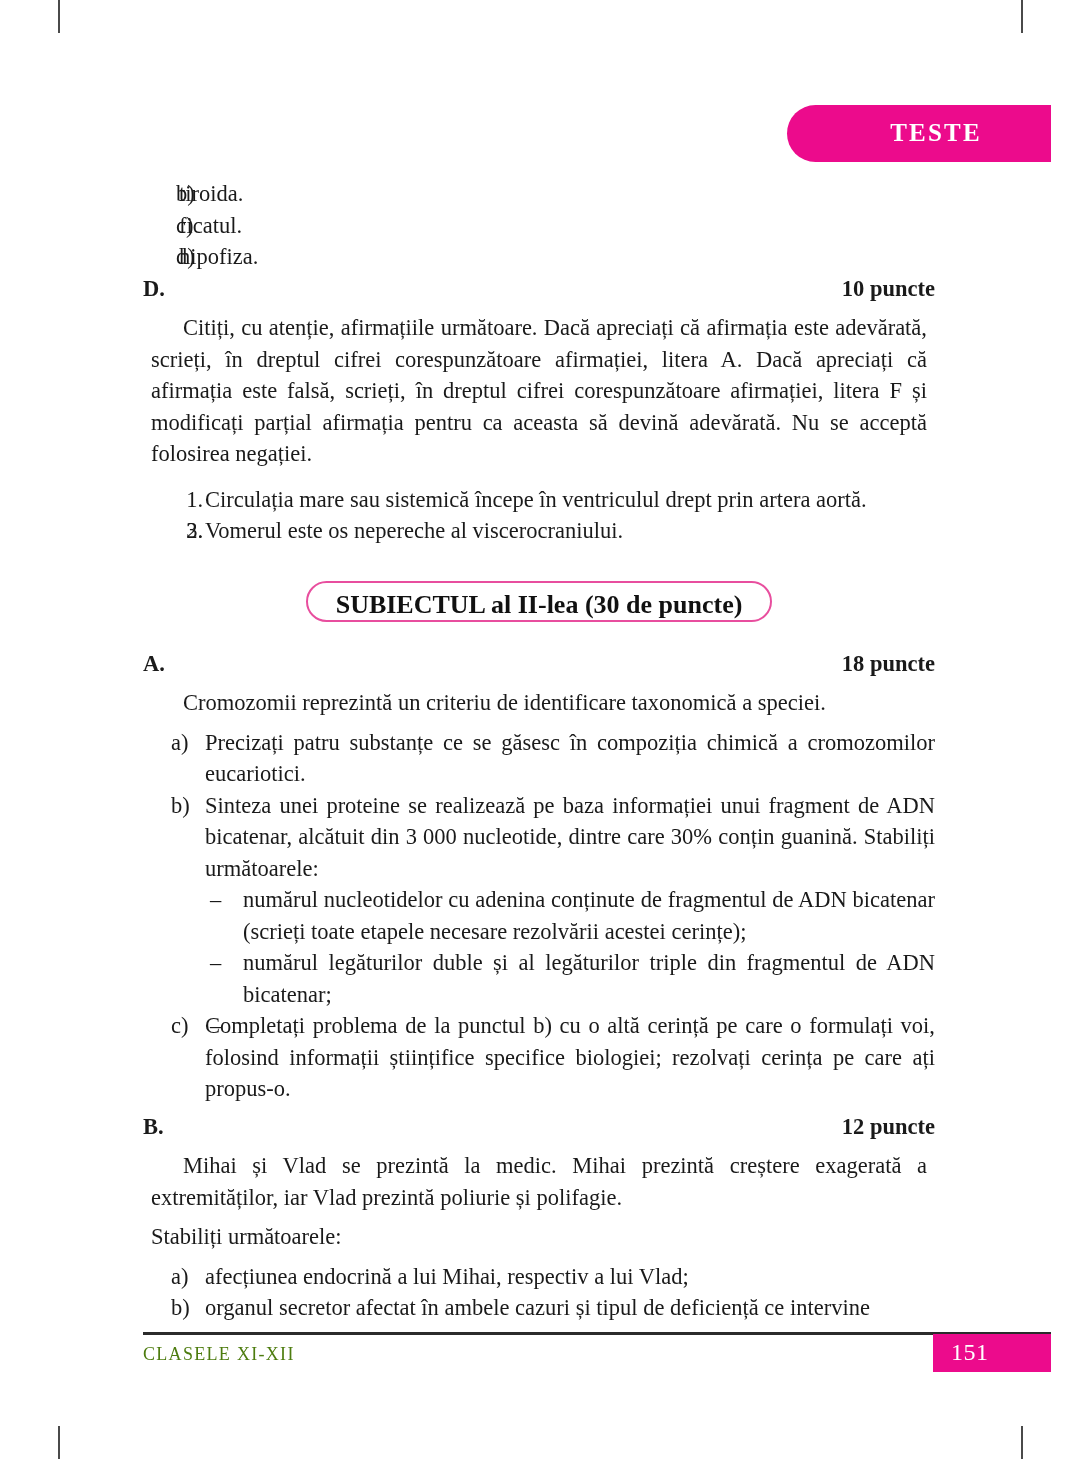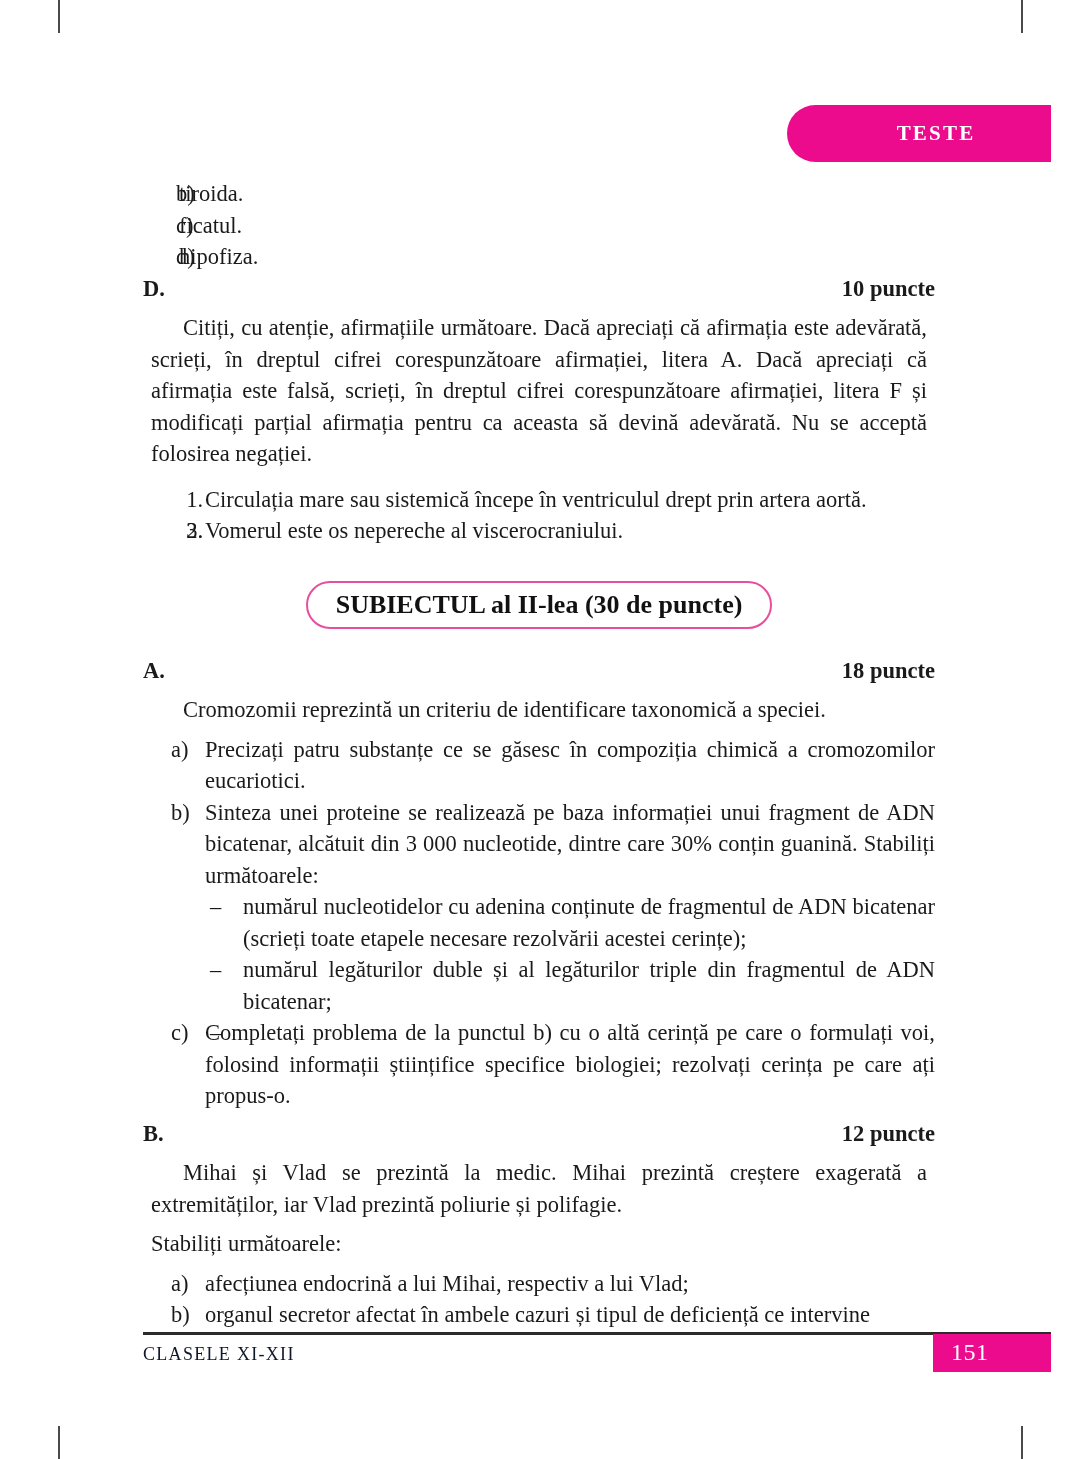--- a/index.html
+++ b/index.html
@@ -40,21 +40,21 @@
     box-sizing: border-box;
   }
   .teste-tab .label {
     position: absolute;
     left: 0; right: 0;
     top: 50%;
     transform: translateY(-52%);
     text-align: center;
     color: #ffffff;
     font-weight: bold;
-    font-size: 21px;
+    font-size: 25px;
     letter-spacing: 2.2px;
     padding-left: 34px;
   }
 
   
   .page {
     position: absolute;
     left: 143px;
     top: 178px;
     width: 792px;
@@ -163,21 +163,21 @@
   }
 
   
   .subject-wrap {
     display: flex;
     justify-content: center;
   }
   .subject-pill {
     border: 2px solid #E84E9E;
     border-radius: 999px;
-    padding: 7px 28px 8px;
+    padding: 7px 28px 1px;
     font-size: 26px;
     font-weight: bold;
     color: #111;
     background: #ffffff;
     white-space: nowrap;
     line-height: 1.12;
   }
 
   
   .footer-rule {
@@ -187,21 +187,21 @@
     width: 908px;
     height: 2.5px;
     background: #2b2b2b;
   }
   .footer-label {
     position: absolute;
     left: 143px;
     top: 1344px;
     font-size: 18px;
     letter-spacing: 1.3px;
-    color: #0f172a;
+    color: #4d7c0f;
     font-variant: small-caps;
     font-weight: normal;
   }
   .page-num-box {
     position: absolute;
     left: 933px;
     top: 1334px;
     width: 118px;
     height: 38px;
     background: #EC0B8C;

